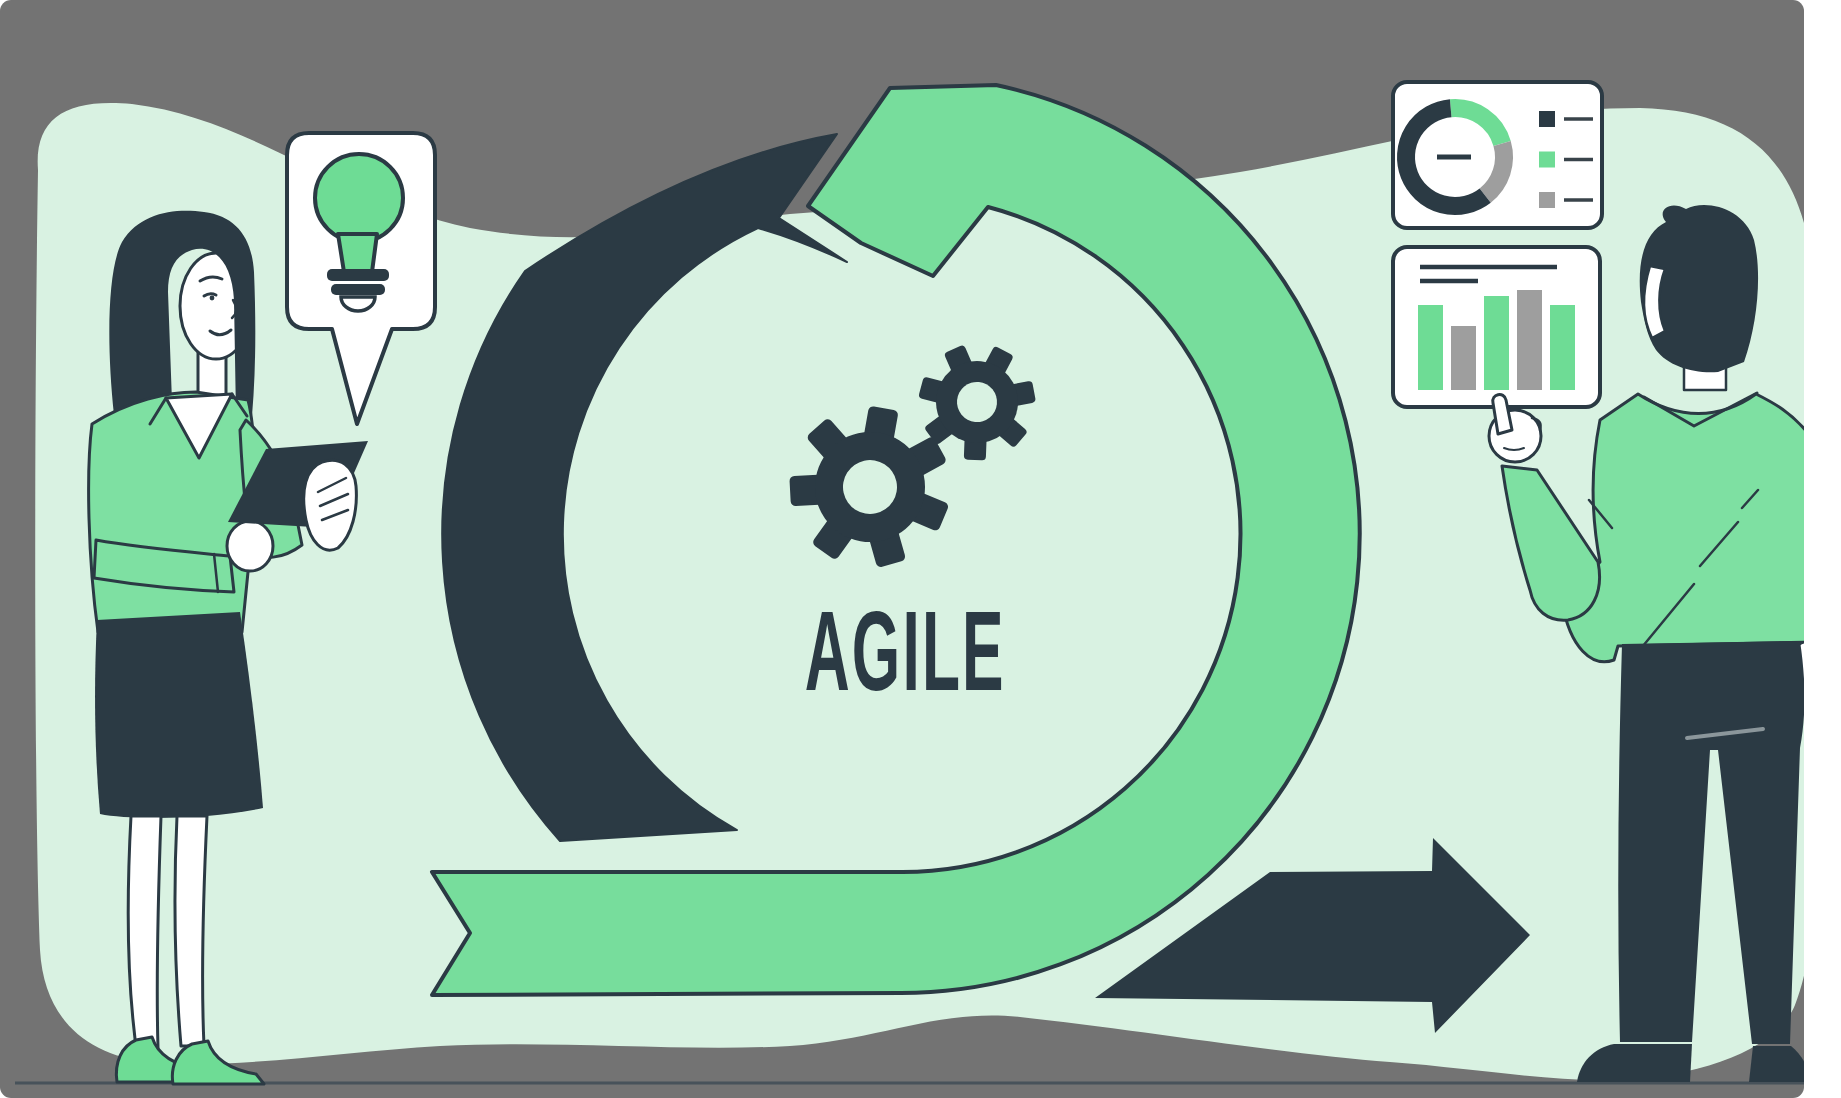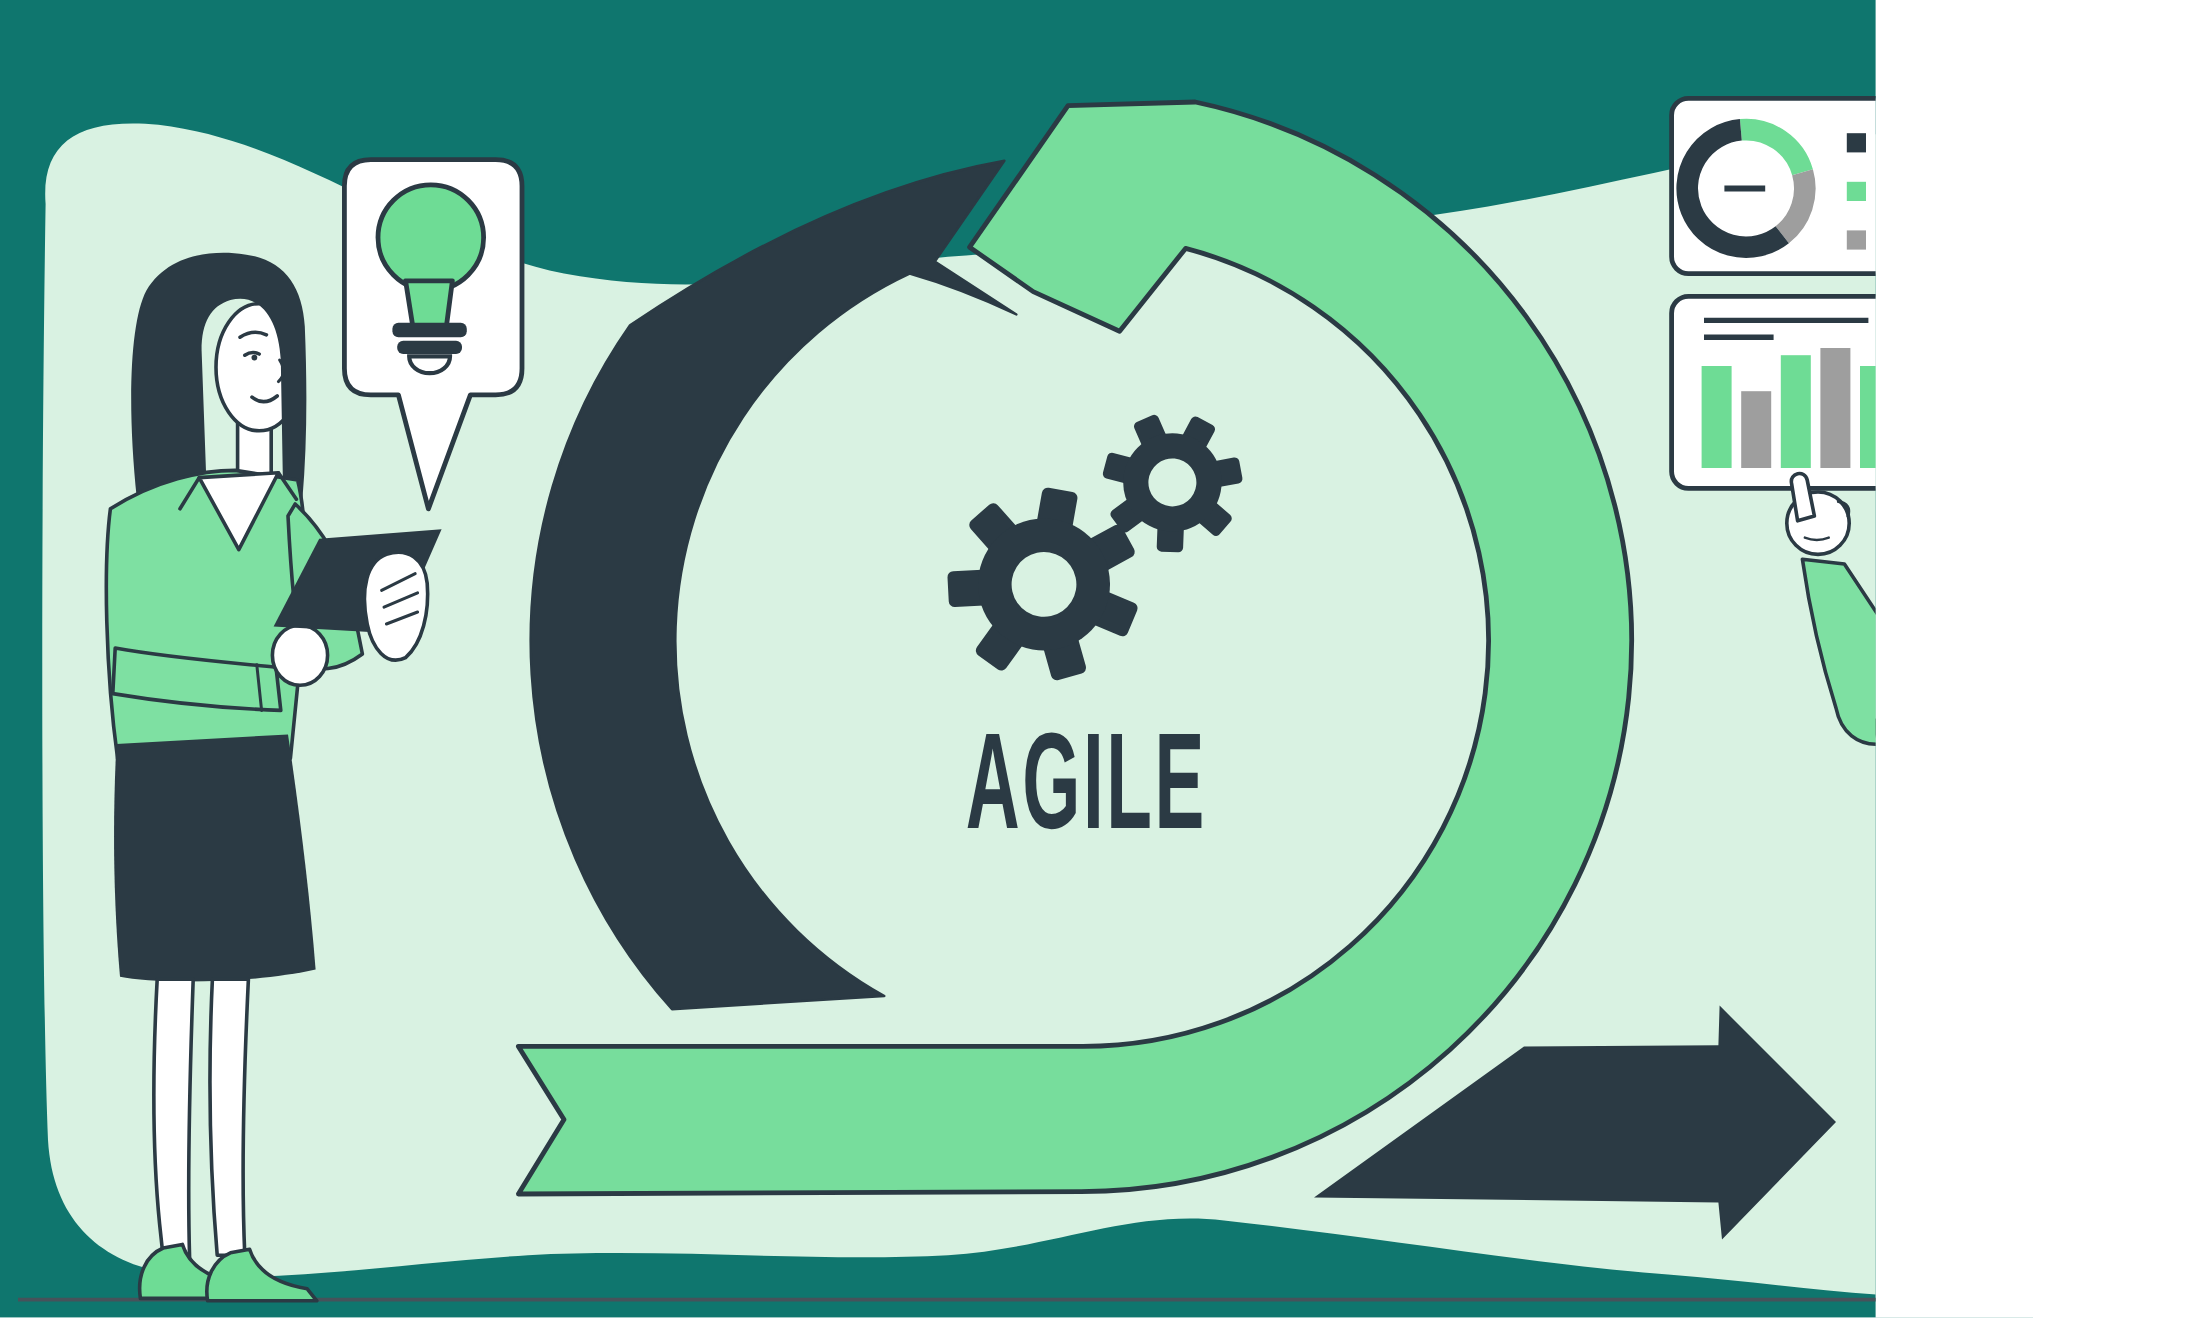--- a/index.html
+++ b/index.html
@@ -1,17 +1,17 @@
 <!DOCTYPE html>
 <html><head>
 <meta charset="utf-8">
 <style>
   html,body{margin:0;padding:0;background:#ffffff;}
-  .stage{position:relative;width:1563px;height:1098px;overflow:hidden;background:#0f766e;
-         font-family:"Liberation Sans", sans-serif;}
+  .stage{position:relative;width:1804px;height:1098px;overflow:hidden;background:#737373;
+         font-family:"Liberation Sans", sans-serif;border-radius:11px;}
   svg{display:block}
   text{font-family:"Liberation Sans", sans-serif;font-weight:bold;}
 </style>
 </head>
 <body>
 
 <div class="stage">
 <svg viewBox="0 0 1841 1098" width="1841" height="1098">
 
   <path fill="#d9f2e2" d="

